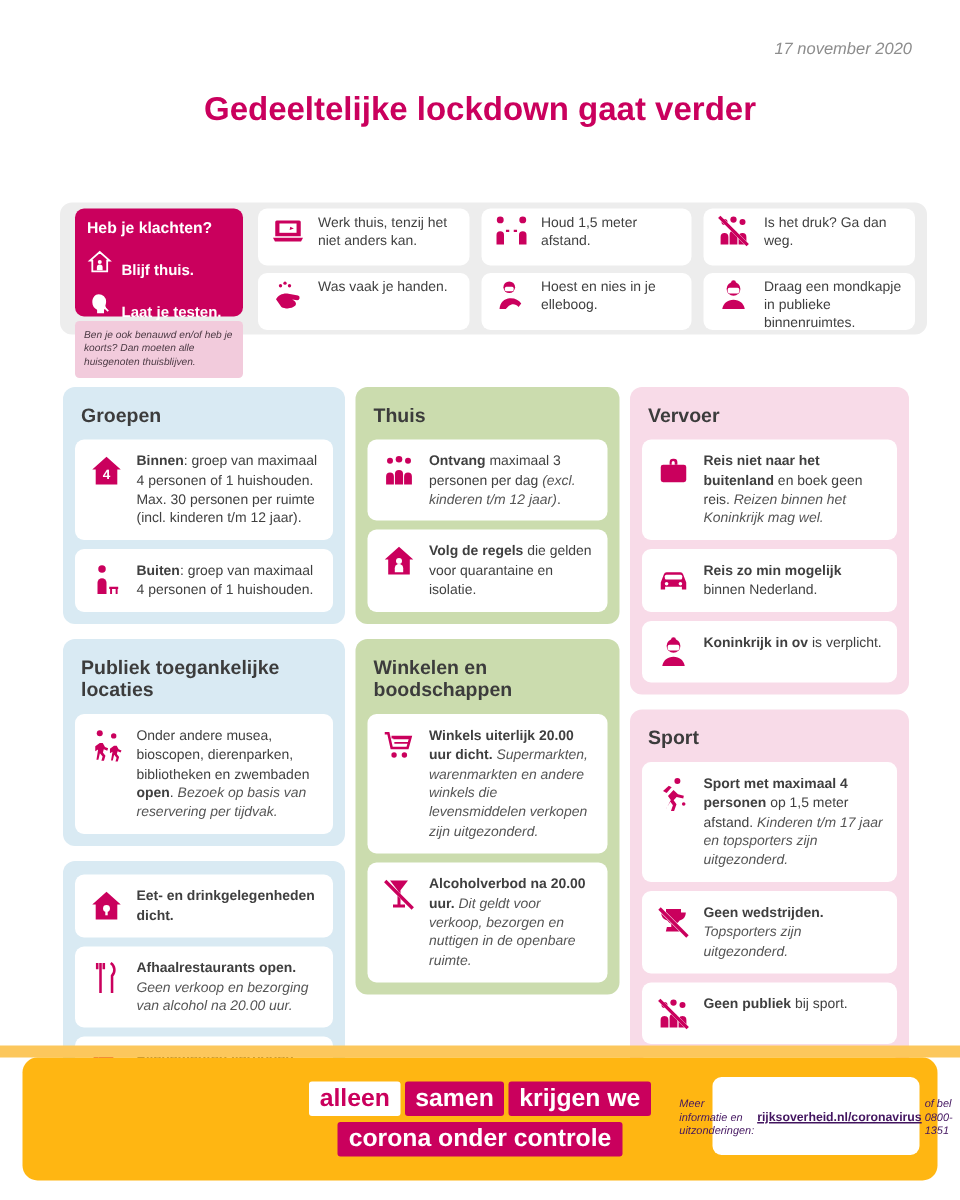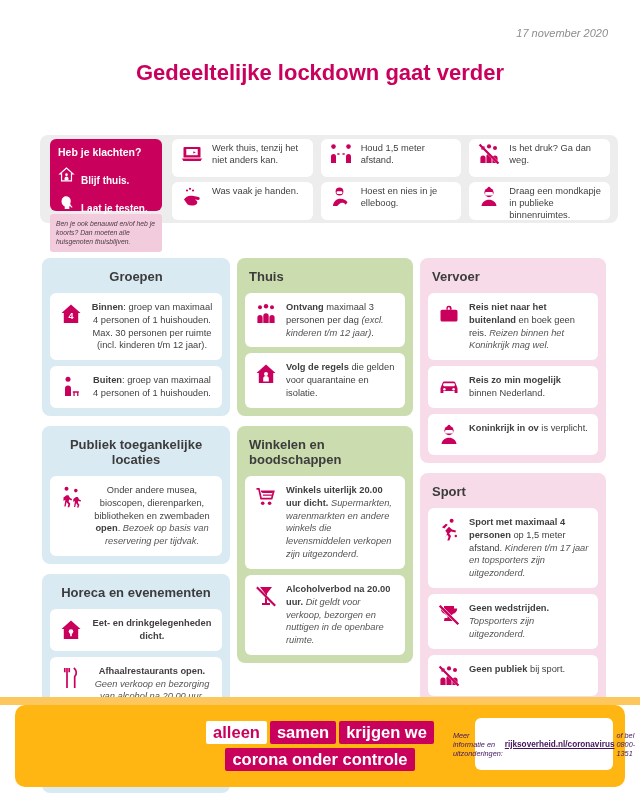--- a/index.html
+++ b/index.html
@@ -22,21 +22,21 @@
           padding:5px 6px;box-sizing:border-box;font-size:6.8px;font-style:italic;color:#4c3a44;line-height:1.35;}
 
   .rules-grid{position:absolute;left:172px;top:139px;width:438px;display:grid;
               grid-template-columns:repeat(3,1fr);grid-auto-rows:38px;gap:5px 8px;}
   .rule{background:#fff;border-radius:6px;display:flex;gap:8px;padding:3px 8px;box-sizing:border-box;}
   .rule .icon{width:24px;height:24px;color:#ca005d;flex:none;}
   .rule .rule-text{font-size:9.3px;color:#3f3f3f;line-height:1.3;}
 
   
   .col{position:absolute;display:flex;flex-direction:column;gap:10px;}
-  .col1{left:42px;top:258px;width:188px;text-align:center;}
+  .col1{left:42px;top:258px;width:188px;}
   .col2{left:237px;top:258px;width:176px;}
   .col3{left:420px;top:258px;width:186px;}
   .sec{border-radius:8px;padding:9px 8px 8px;box-sizing:border-box;}
   .theme-blue{background:#d9eaf3;}
   .theme-green{background:#cbdcae;}
   .theme-pink{background:#f8dbe8;}
   .sec-title{font-size:13px;font-weight:700;color:#3c3c3c;margin:2px 4px 9px;}
   .card{background:#fff;border-radius:6px;display:flex;gap:8px;padding:8px 9px;box-sizing:border-box;margin-bottom:6px;}
   .card:last-child{margin-bottom:0;}
   .card .icon{width:24px;height:24px;color:#ca005d;flex:none;margin-top:1px;}
@@ -194,21 +194,20 @@
               <circle cx="7.5" cy="3.8" r="2" fill="currentColor"></circle>
               <path d="M5.3 21.5l1.1-6.8-1.9 1.2v-3.4l3-2.2h2l1.5 2.7 2.1.9-.6 1.6-2.3-1-.6 2.1 1.7 2.2-1 3.4H8.6l.8-2.8-1.8-2.3-1 4.4z" fill="currentColor"></path>
               <circle cx="16.8" cy="5.6" r="1.8" fill="currentColor"></circle>
               <path d="M15 22l1-5.9-1.7 1v-3l2.7-2h1.8l1.3 2.4 1.9.8-.6 1.4-2-.9-.5 1.9 1.5 2-.9 2.9h-1.5l.7-2.4-1.6-2-.9 3.8z" fill="currentColor"></path>
             </svg>
           </span>
           <div class="card-text"><span>Onder andere musea, bioscopen, dierenparken, bibliotheken en zwembaden </span><span class="run-b">open</span><span>. </span><span class="run-i">Bezoek op basis van reservering per tijdvak.</span></div>
         </div>
       </section>
     <section class="sec theme-blue">
-        <div class="sec-title">Horeca en evenementen</div>
         <div class="card">
           <span class="icon">
             <svg viewBox="0 0 24 24">
               <path d="M12 2.5 2.5 11h2.3v10h14.4V11h2.3z" fill="currentColor"></path>
               <circle cx="12" cy="13.6" r="2.3" fill="#fff"></circle>
               <rect x="11.2" y="14" width="1.6" height="4.2" fill="#fff"></rect>
             </svg>
           </span>
           <div class="card-text"><span class="run-b">Eet- en drinkgelegenheden dicht.</span></div>
         </div>

